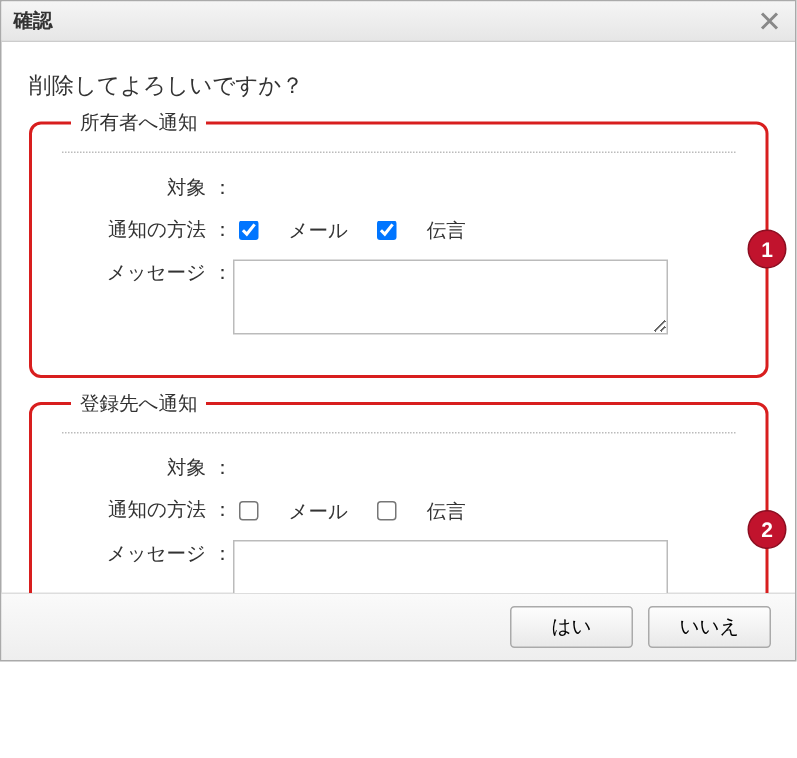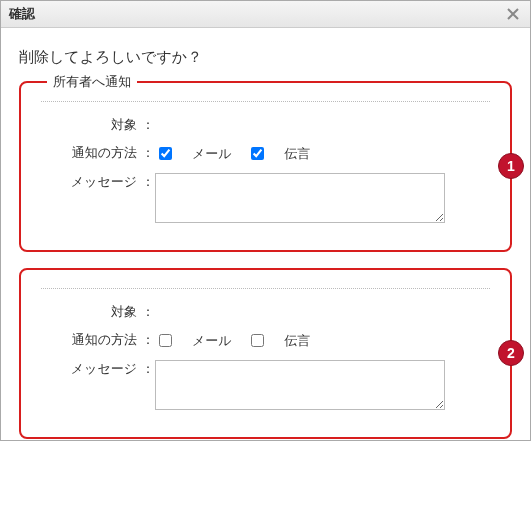--- a/index.html
+++ b/index.html
@@ -189,20 +189,21 @@
         <div class="row-label">メッセージ</div>
         <div class="colon">：</div>
         <div class="row-body">
           <textarea class="msg" style=""></textarea>
         </div>
       </div>
       <div class="badge b1">1</div>
     </div>
 
     <div class="group">
+      <span class="group-legend">登録先へ通知</span>
       <hr class="dotted">
       <div class="row">
         <div class="row-label">対象</div>
         <div class="colon">：</div>
       </div>
       <div class="row">
         <div class="row-label">通知の方法</div>
         <div class="colon">：</div>
         <div class="row-body">
           <label class="cb-wrap">
@@ -220,14 +221,18 @@
         <div class="colon">：</div>
         <div class="row-body">
           <textarea class="msg" style=""></textarea>
         </div>
       </div>
       <div class="badge b2">2</div>
     </div>
 
   </div>
 
+  <div class="footer">
+    <button class="btn">はい</button>
+    <button class="btn">いいえ</button>
+  </div>
 
 </div>
 
 </body></html>

